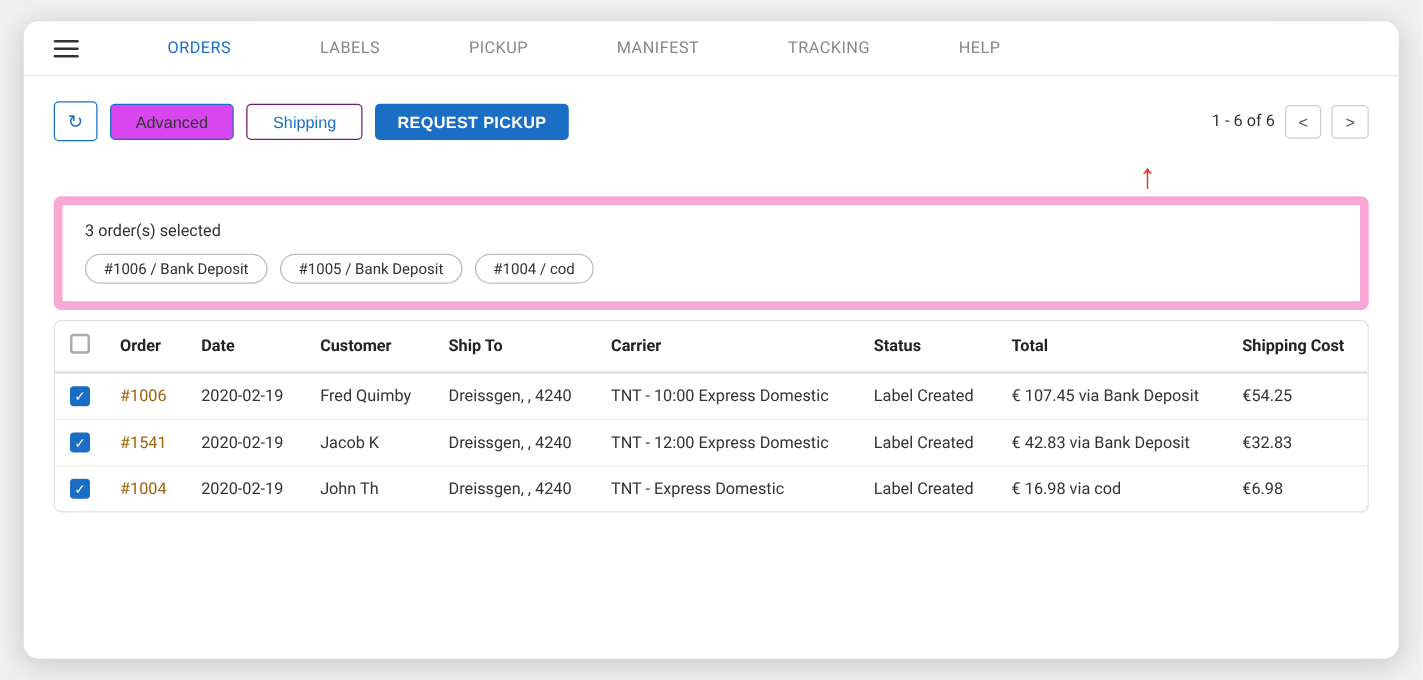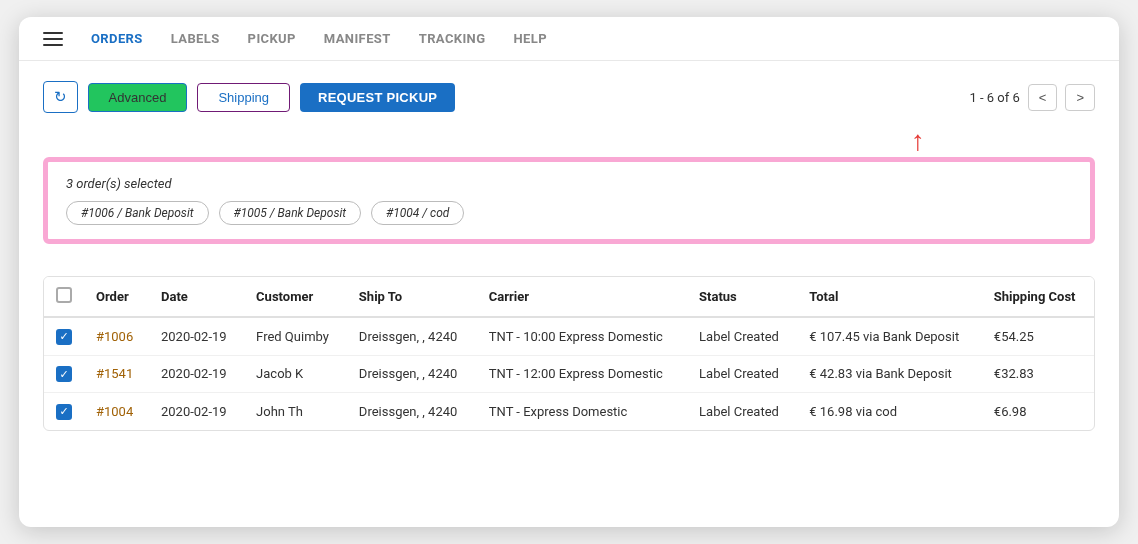--- a/index.html
+++ b/index.html
@@ -37,25 +37,26 @@
     }
     .hamburger-icon span {
       display: block;
       width: 20px;
       height: 2px;
       background: #333;
       border-radius: 2px;
     }
     .nav-link {
       font-size: 13px;
-      font-weight: 700;
+      font-weight: 400;
       color: #888;
       text-decoration: none;
       letter-spacing: 0.03em;
       cursor: pointer;
+      margin-left: 43px;
     }
     .nav-link.active {
       color: #1a6fc4;
     }
     
     .main {
       padding: 20px 24px;
     }
     
     .filter-top {
@@ -136,21 +137,21 @@
       display: flex;
       align-items: center;
       gap: 8px;
       cursor: pointer;
     }
     .date-arrow {
       color: #555;
     }
     .advanced-btn {
       border: 1px solid #1a6fc4;
-      background: #22c55e;
+      background: #d946ef;
       color: #333;
       border-radius: 4px;
       padding: 6px 20px;
       font-size: 13px;
       cursor: pointer;
     }
     .shipping-btn {
       border: 1px solid #701a75;
       background: #fff;
       color: #1a6fc4;
@@ -185,25 +186,24 @@
       background: #fff;
       border-radius: 4px;
       padding: 5px 10px;
       cursor: pointer;
       font-size: 13px;
       color: #555;
     }
     
     .selected-section {
       background: #fff;
-      border: 5px solid #f9a8d4;
+      border: 7px solid #f9a8d4;
       border-radius: 6px;
       padding: 14px 18px;
-      margin-bottom: 32px;
-      font-style: italic;
+      margin-bottom: 8px;
     }
     .selected-count {
       font-size: 13px;
       color: #333;
       margin-bottom: 10px;
     }
     .selected-tags {
       display: flex;
       gap: 10px;
       flex-wrap: wrap;

